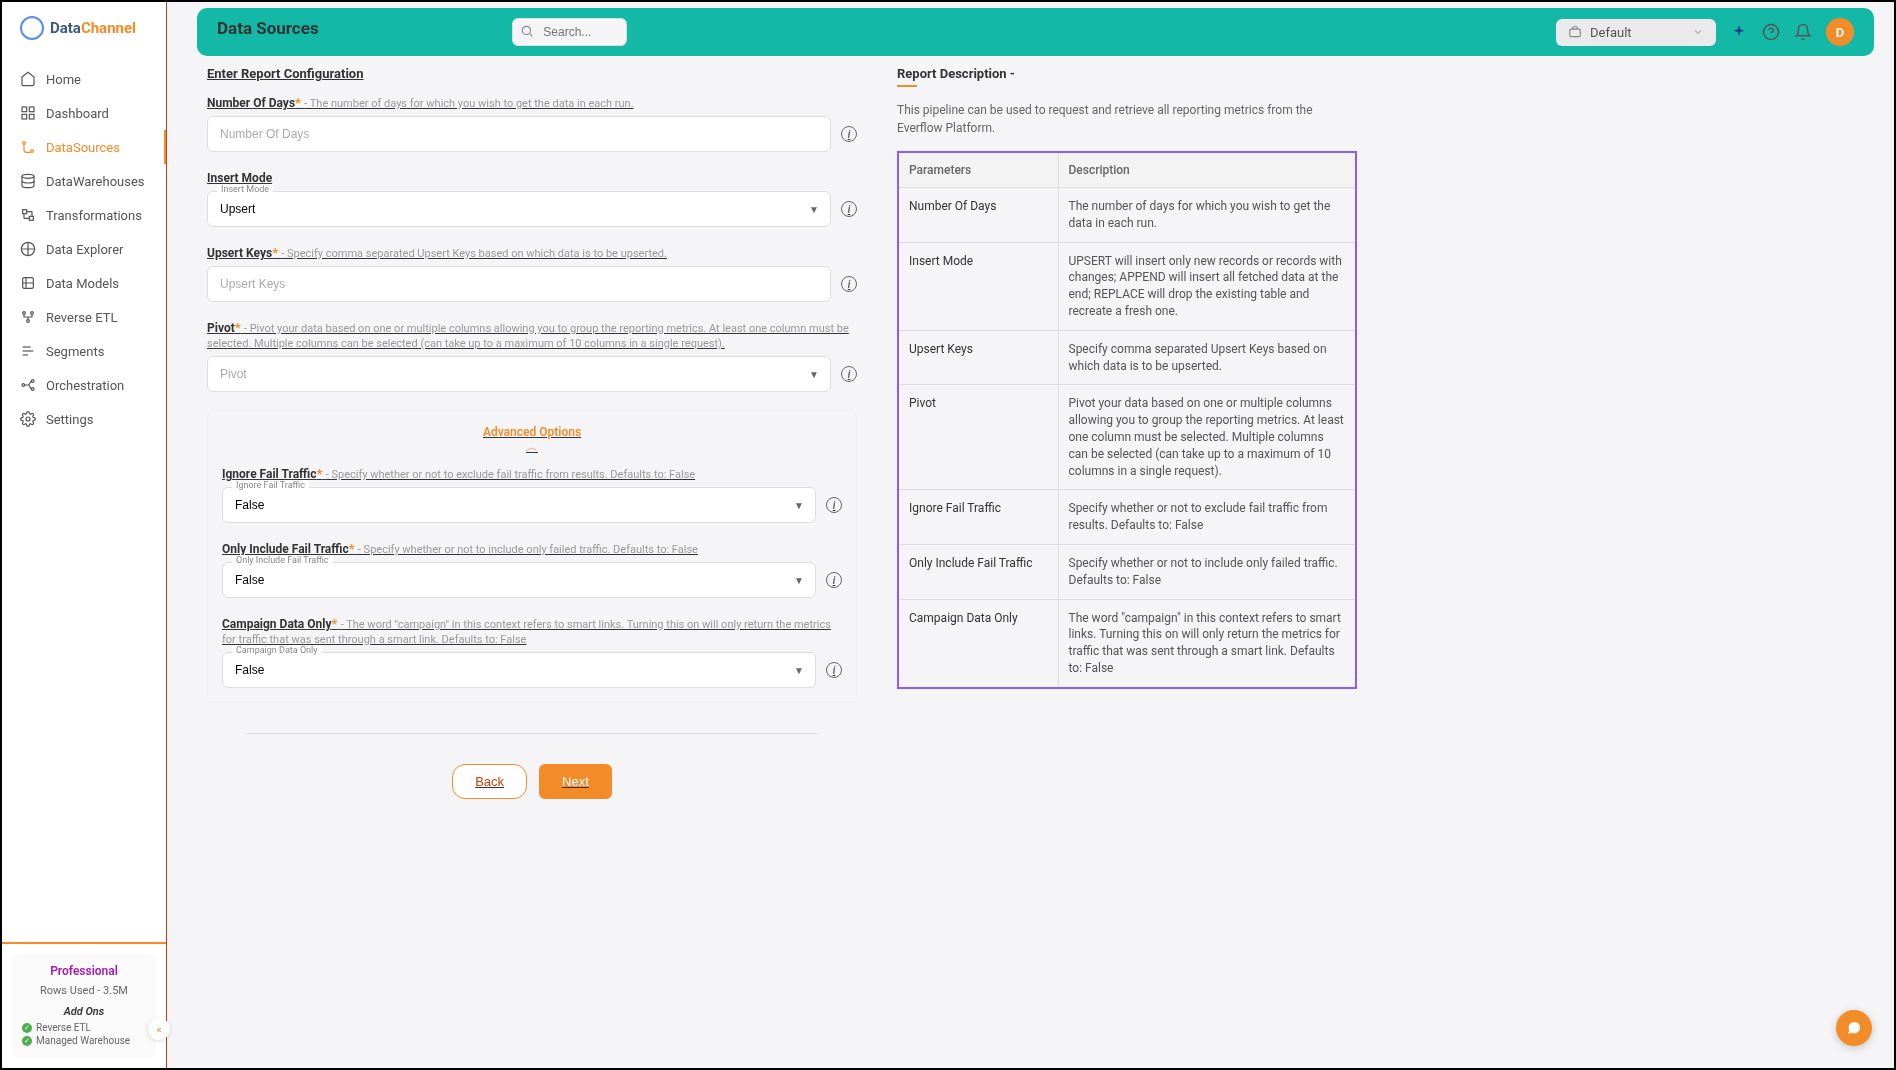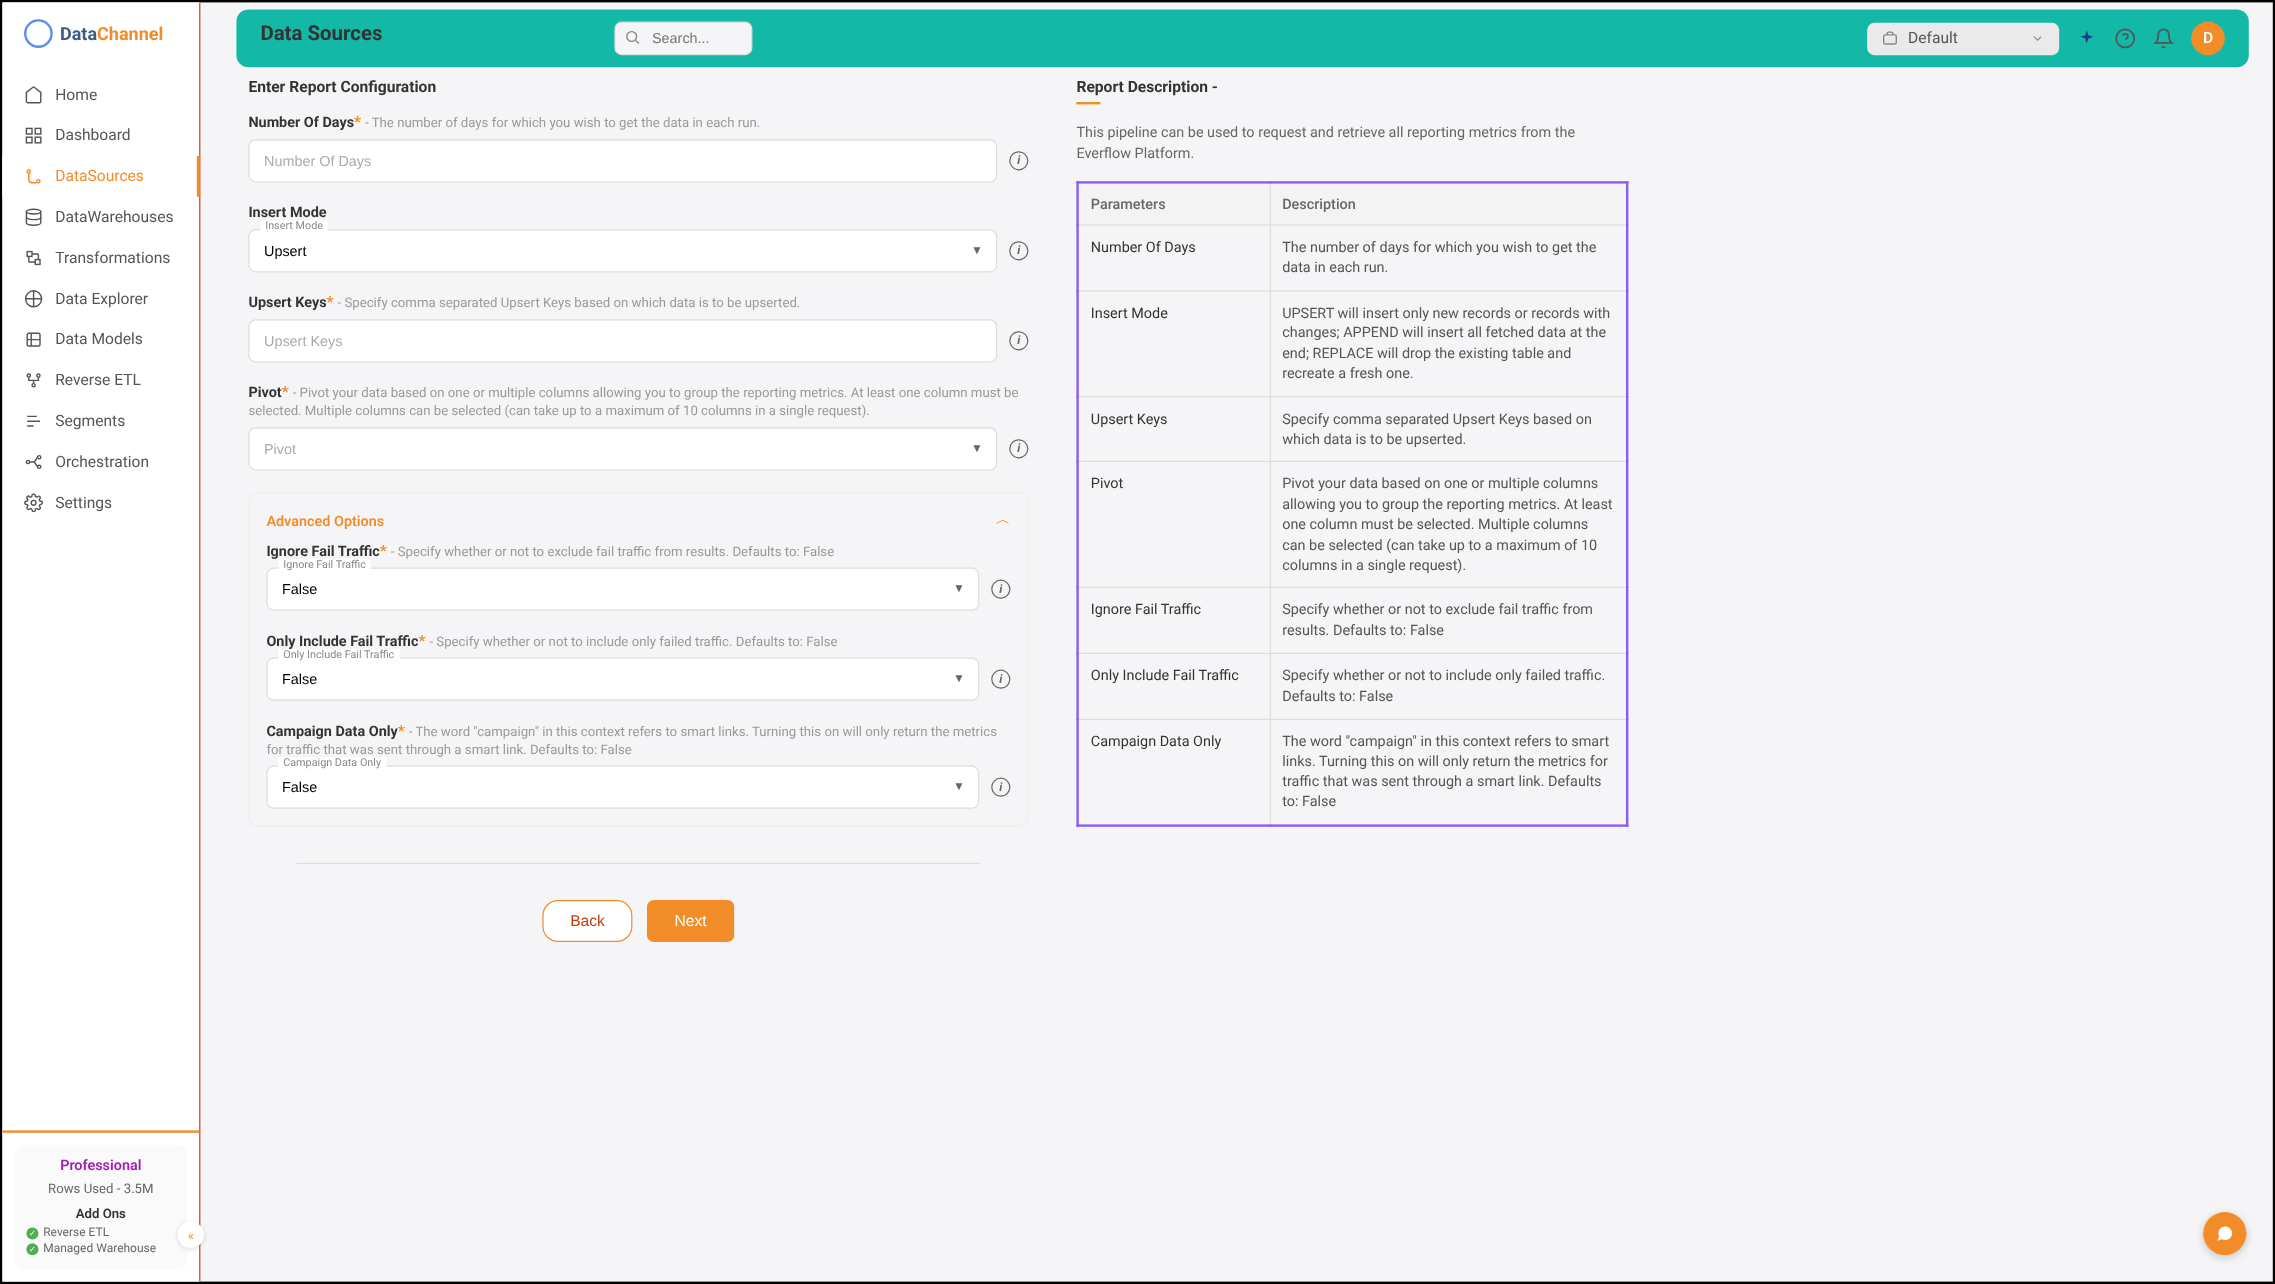--- a/index.html
+++ b/index.html
@@ -15,41 +15,41 @@
 
 .nav { flex: 1; padding: 8px 0; }
 .nav-item { display: flex; align-items: center; gap: 10px; padding: 9px 18px; color: #555; cursor: pointer; font-size: 13px; }
 .nav-item.active { color: #f28c28; border-right: 2px solid #f28c28; background: #fff; text-align: center; }
 .nav-item .nav-icon { width: 16px; height: 16px; display: flex; align-items: center; justify-content: center; }
 
 .sidebar-footer { padding: 10px; border-top: 2px solid #f28c28; }
 .plan-card { background: #fafafa; border-radius: 8px; padding: 10px; text-align: center; font-size: 11px; color: #666; }
 .plan-name { font-weight: 600; color: #a21caf; font-size: 12px; margin-bottom: 4px; }
 .rows-used { margin: 6px 0; }
-.addons-title { margin: 8px 0 4px; font-weight: 600; color: #333; }
+.addons-title { margin: 8px 0 4px; font-weight: 600; color: #333; font-style: italic; }
 .addon-item { display: flex; align-items: center; gap: 4px; font-size: 10px; text-align: left; margin: 2px 0; }
 .check-dot { width: 10px; height: 10px; border-radius: 50%; background: #4caf50; display: inline-flex; align-items: center; justify-content: center; color: #fff; font-size: 7px; }
 .collapse-btn { position: absolute; left: 148px; bottom: 30px; width: 22px; height: 22px; border-radius: 50%; background: #fff; box-shadow: 0 1px 4px rgba(0,0,0,.15); display: flex; align-items: center; justify-content: center; color: #f28c28; font-size: 11px; cursor: pointer; }
 
 .main { flex: 1; display: flex; flex-direction: column; overflow: hidden; }
 
 .topbar { display: flex; align-items: flex-start; padding: 10px 20px; gap: 26px; background: #14b8a6; border-radius: 10px; margin: 6px 20px 10px 30px; }
 .page-title { font-size: 17px; font-weight: 700; color: #333; }
 .search-box { margin-left: auto; margin-right: auto; width: 130px; }
 .search-wrap { position: relative; left: -360px; }
 .search-input { width: 115px; padding: 6px 10px 6px 30px; border: 1px solid #ddd; border-radius: 6px; background: #f5f5f7; font-size: 12px; }
 .search-icon-pos { position: absolute; left: 8px; top: 6px; color: #888; }
 .topbar-right { display: flex; align-items: center; gap: 14px; }
 .ws-select { display: flex; align-items: center; gap: 8px; background: #eaeaea; border-radius: 6px; padding: 6px 12px; width: 160px; font-size: 13px; color: #555; cursor: pointer; }
 .ws-select .chev { margin-left: auto; }
 .top-icon { width: 18px; height: 18px; display: flex; align-items: center; justify-content: center; color: #333; cursor: pointer; }
 .avatar { width: 28px; height: 28px; border-radius: 50%; background: #f28c28; color: #fff; display: flex; align-items: center; justify-content: center; font-weight: 600; font-size: 13px; }
 
 .content { flex: 1; display: flex; padding: 0 40px 20px 40px; gap: 40px; overflow: auto; }
-.form-col { flex: 1; max-width: 650px; }
+.form-col { flex: 1; max-width: 650px; text-decoration: underline; }
 .desc-col { width: 460px; }
 
 .section-title { font-size: 13px; font-weight: 700; color: #333; margin-bottom: 14px; }
 
 .field-group { margin-bottom: 18px; }
 .field-row { display: flex; align-items: center; gap: 10px; }
 .field-input-wrap { flex: 1; position: relative; }
 .field-label { font-size: 12px; font-weight: 700; color: #333; }
 .req { color: #f28c28; font-weight: 700; }
 .field-hint { font-size: 11px; color: #999; font-weight: 400; }
@@ -60,21 +60,21 @@
 
 .select-wrap { position: relative; }
 .select-input { width: 100%; padding: 10px 32px 10px 12px; border: 1px solid #ddd; border-radius: 6px; font-size: 12px; background: #fff; cursor: pointer; text-align: left; }
 .select-input.placeholder { color: #aaa; }
 .float-label { position: absolute; top: -7px; left: 10px; background: #fff; padding: 0 4px; font-size: 9px; color: #888; }
 .chev-down { position: absolute; right: 12px; top: 50%; transform: translateY(-50%); color: #666; font-size: 10px; }
 
 .info-icon { width: 16px; height: 16px; border: 1.5px solid #666; border-radius: 50%; display: flex; align-items: center; justify-content: center; font-size: 10px; color: #666; font-weight: 700; font-style: italic; cursor: pointer; flex-shrink: 0; }
 
 .adv-section { border: 1px solid #eee; border-radius: 8px; padding: 14px; margin-top: 10px; }
-.adv-header { display: flex; align-items: center; justify-content: space-between; cursor: pointer; margin-bottom: 10px; }
+.adv-header { display: flex; align-items: center; justify-content: space-between; cursor: pointer; margin-bottom: 10px; flex-direction: column; }
 .adv-title { color: #f28c28; font-weight: 600; font-size: 12px; }
 .adv-chev { color: #f28c28; font-size: 12px; }
 
 .btn-row { display: flex; justify-content: center; gap: 12px; margin-top: 30px; padding-bottom: 20px; }
 .btn { padding: 9px 22px; border-radius: 6px; font-size: 13px; font-weight: 500; cursor: pointer; border: 1px solid transparent; }
 .btn-back { background: #fff; color: #c2410c; border-color: #f28c28; border-radius: 13px; }
 .btn-next { background: #f28c28; color: #fff; }
 
 .divider { border: none; border-top: 1px solid #ddd; margin: 30px 40px 0; }
 

